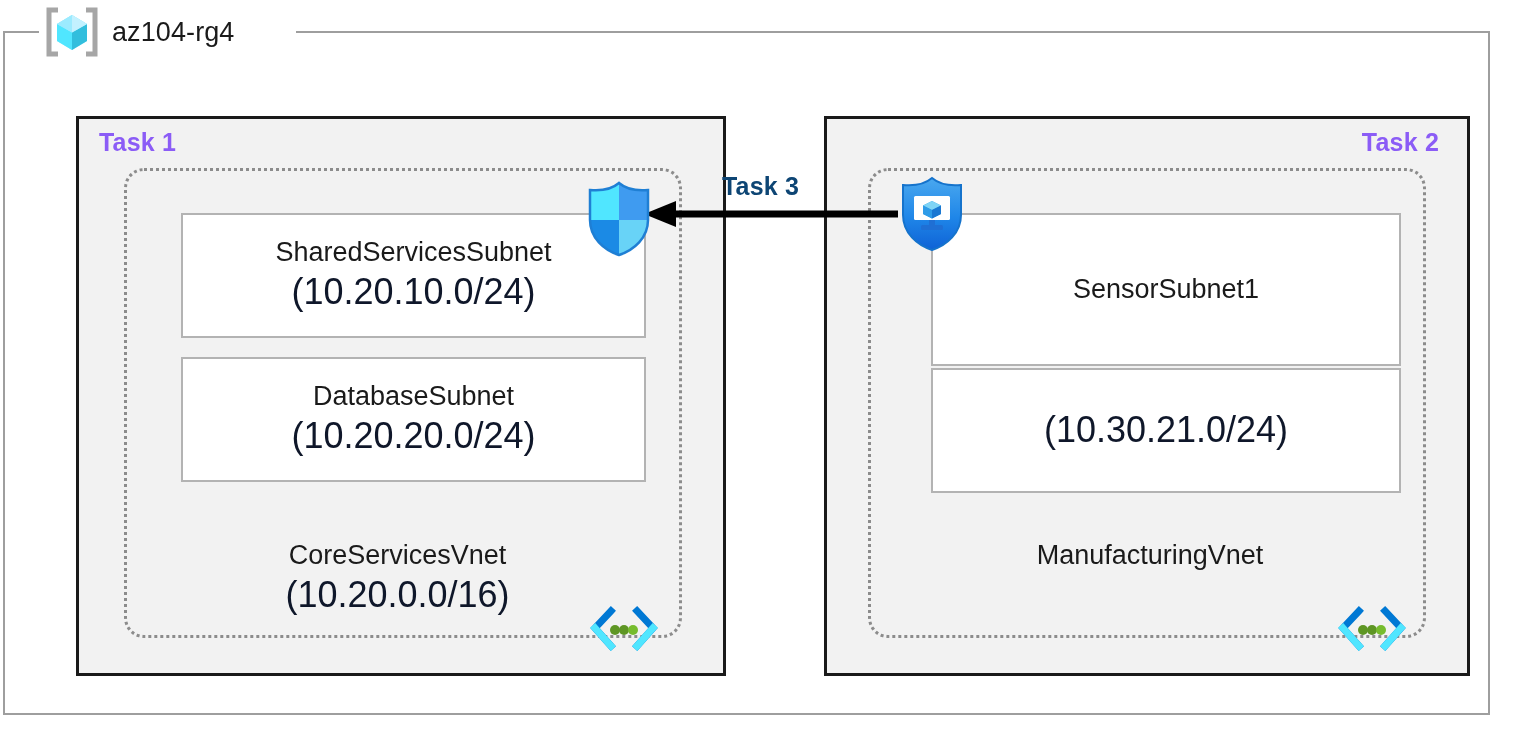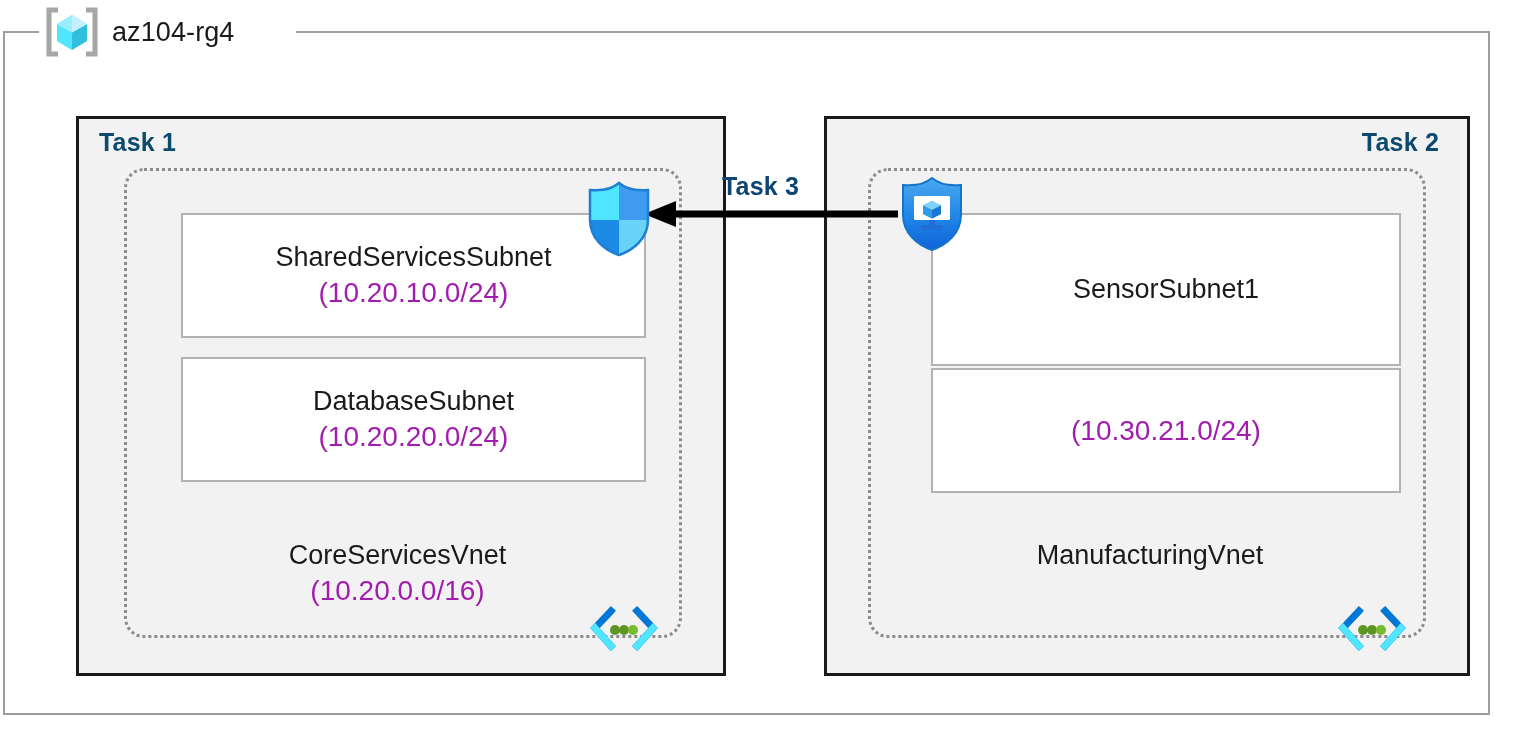--- a/index.html
+++ b/index.html
@@ -78,21 +78,21 @@
     box-sizing: border-box;
   }
   #task1-box { left: 76px;  top: 116px; width: 650px; height: 560px; }
   #task2-box { left: 824px; top: 116px; width: 646px; height: 560px; }
 
   .task-label {
     position: absolute;
     top: 10px;
     font-size: 25px;
     font-weight: bold;
-    color: #0c4a6e;
+    color: #8b5cf6;
     letter-spacing: 0.2px;
     line-height: 1.1;
     white-space: nowrap;
   }
   .task-label.left  { left: 20px; }
   .task-label.right { right: 28px; }
 
   
   .vnet-box {
     position: absolute;
@@ -122,22 +122,22 @@
   #subnet-sensor1   { left: 915px;  top: 213px; width: 470px; height: 153px; }
   #subnet-sensor2   { left: 915px;  top: 368px; width: 470px; height: 125px; }
 
   .node-name {
     font-size: 27px;
     color: #1a1a1a;
     line-height: 1.18;
     white-space: nowrap;
   }
   .node-cidr {
-    font-size: 28px;
-    color: #a21caf;
+    font-size: 36px;
+    color: #0f172a;
     line-height: 1.18;
     white-space: nowrap;
   }
 
   
   .vnet-caption {
     position: absolute;
     display: flex;
     flex-direction: column;
     align-items: center;

